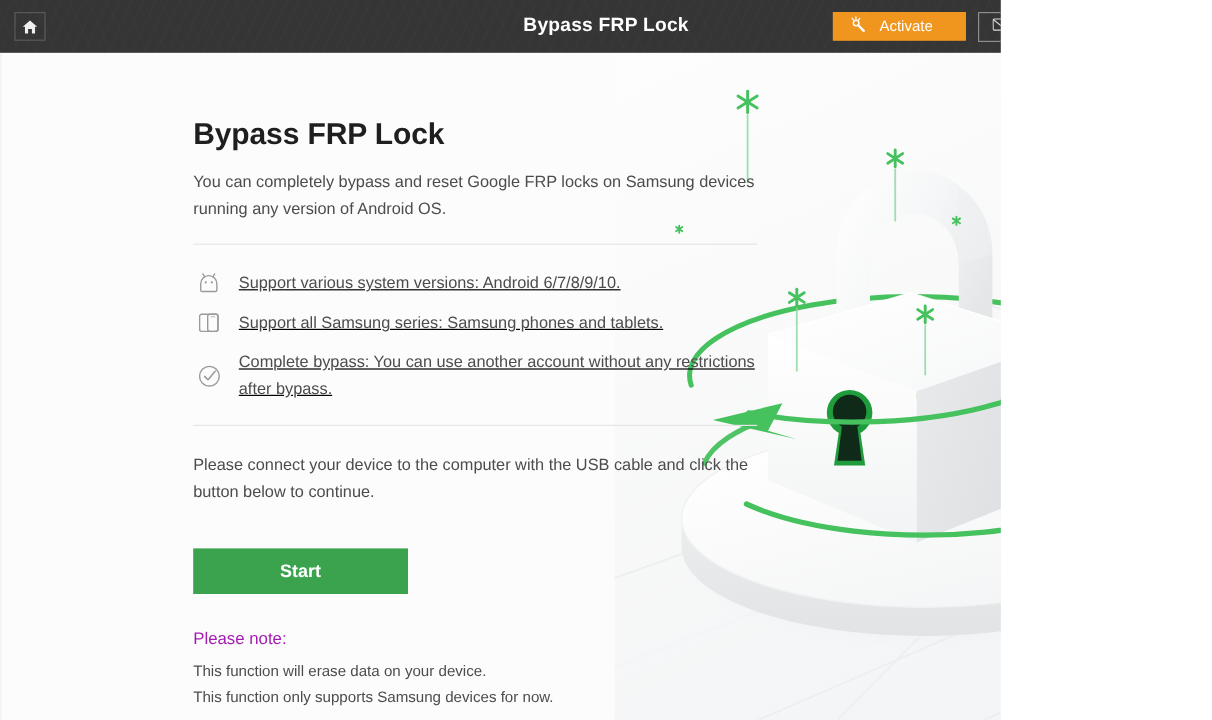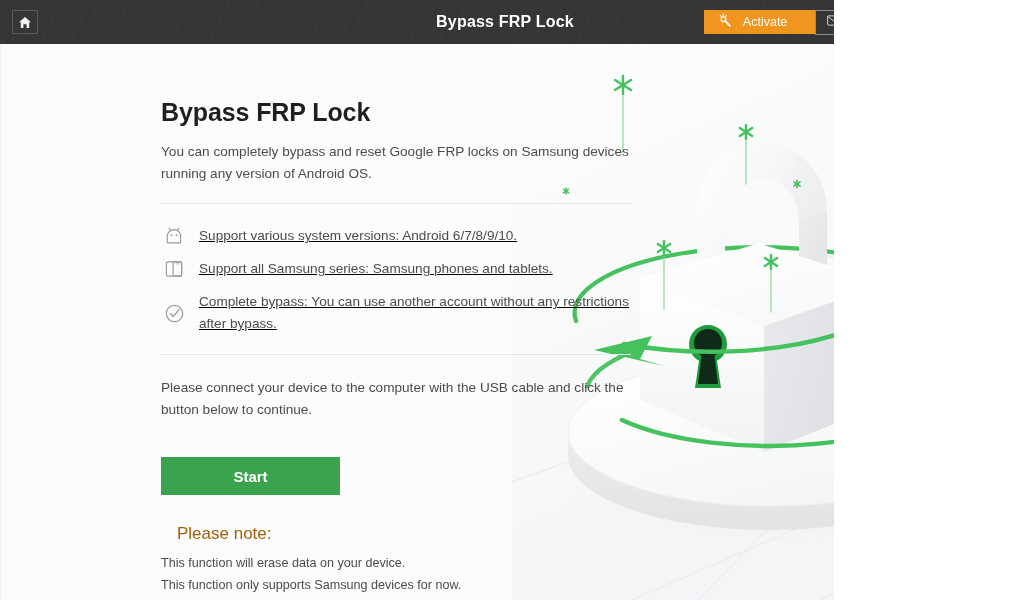--- a/index.html
+++ b/index.html
@@ -59,20 +59,21 @@
   .activate-btn {
     height: 24px;
     background: #f0961f;
     color: #ffffff;
     font-size: 12.5px;
     display: flex; align-items: center; justify-content: center;
     gap: 10px;
     padding: 0 24px 0 10px;
     border: none;
     cursor: pointer;
+    margin-right: 10px;
     min-width: 111px;
   }
 
   .feedback-btn {
     height: 25px;
     border: 1px solid #8d8d8d;
     color: #e9e9e9;
     background: transparent;
     font-size: 12.5px;
     display: flex; align-items: center; justify-content: center;
@@ -174,24 +175,23 @@
     color: #ffffff;
     font-size: 15px;
     font-weight: bold;
     cursor: pointer;
     display: flex; align-items: center; justify-content: center;
     font-family: "Liberation Sans", sans-serif;
   }
 
   .notes { margin-top: 29px; }
   .note-head {
-    font-size: 17px;
-    color: #a16207;
+    font-size: 14px;
+    color: #a21caf;
     margin-bottom: 9px;
-    margin-left: 16px;
   }
   .note-line {
     font-size: 12.6px;
     color: #4c4c4c;
     line-height: 1.72;
   }
 
   
   .illus {
     position: absolute;

